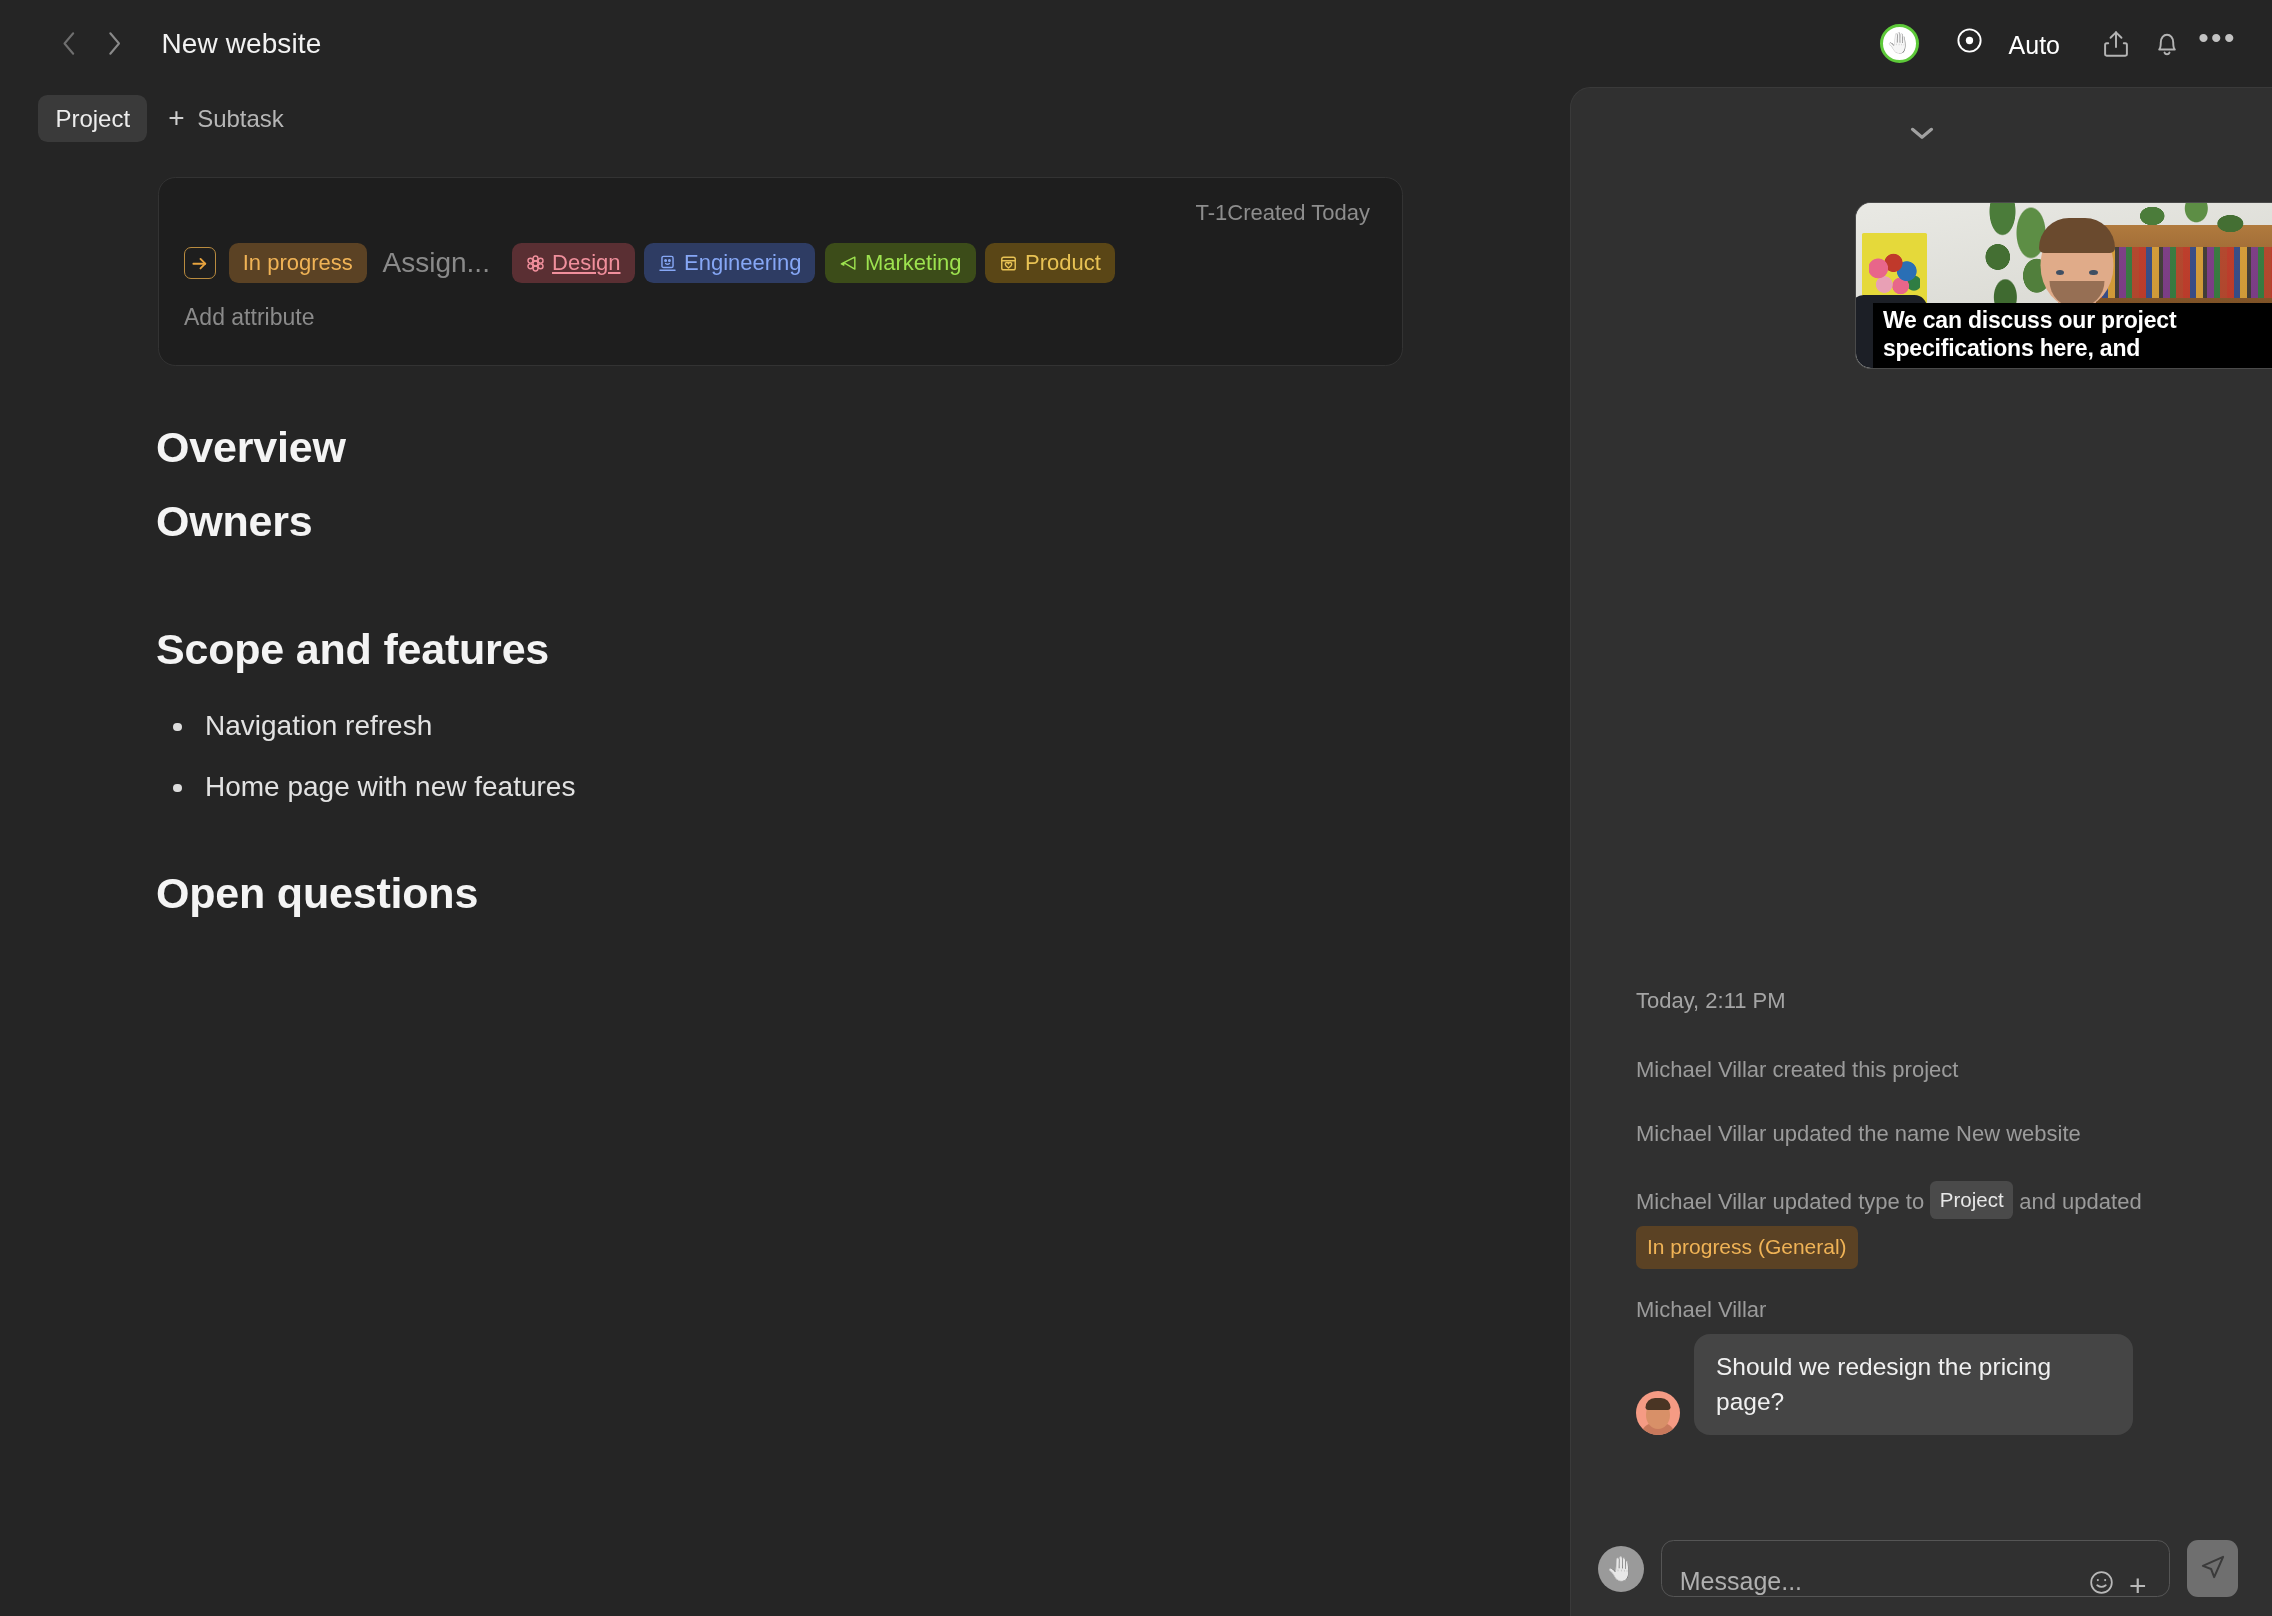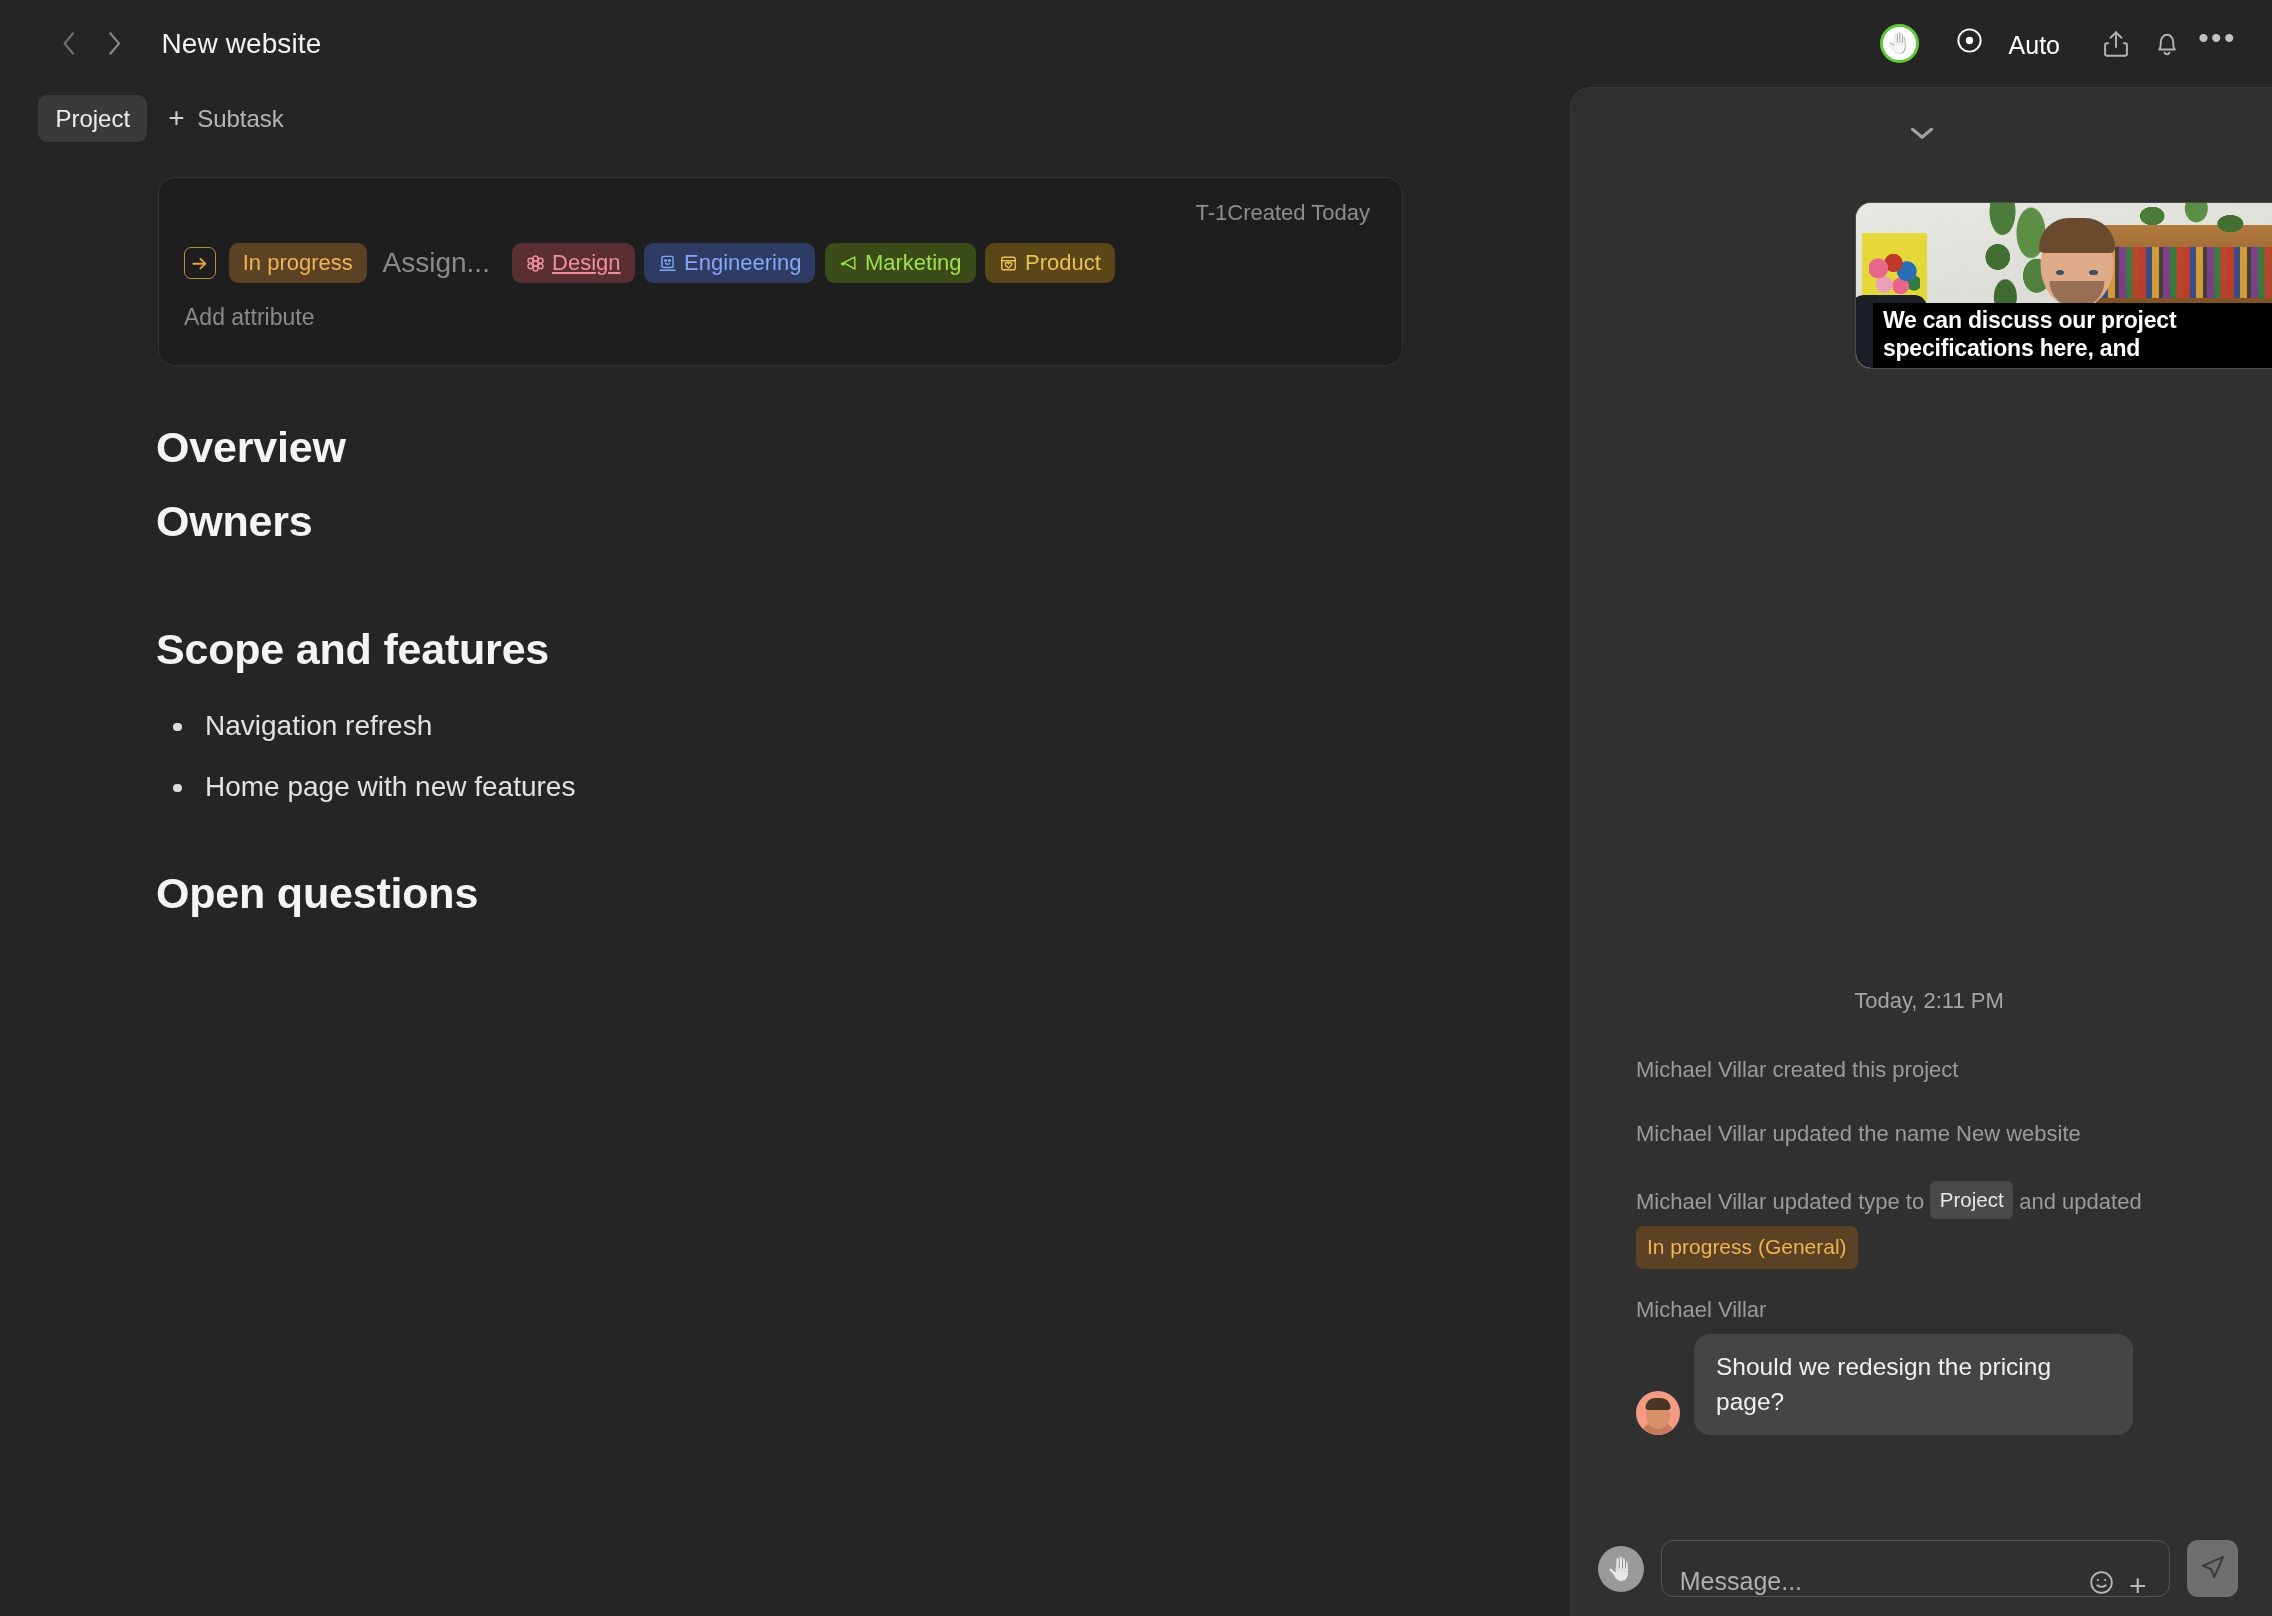--- a/index.html
+++ b/index.html
@@ -223,21 +223,21 @@
     width: 55px; height: 27px; background: rgba(90,62,40,.55); border-radius: 0 0 28px 28px;
   }
   .video-caption {
     position: absolute; left: 17.4px; bottom: 0px; width: 401px;
     background: #000; color: #fff; font-size: 23px; font-weight: 700;
     line-height: 1.18; padding: 4.7px 9.5px 6.3px 9.5px; letter-spacing: -0.2px;
   }
 
   
   .chat-log { position: absolute; top: 900px; left: 0; width: 702px; padding: 0 51px 0 65px; }
-  .chat-time { text-align: center; color: #a5a5a5; font-size: 22px; margin-bottom: 38px; }
+  .chat-time { text-align: left; color: #a5a5a5; font-size: 22px; margin-bottom: 38px; }
   .chat-event { color: #9b9b9b; font-size: 22px; line-height: 1.65; margin-bottom: 28px; }
   .inline-chip {
     display: inline-block; background: #4a4a4a; color: #e8e8e8;
     font-size: 20.5px; padding: 2.4px 9.5px; border-radius: 6.3px; vertical-align: 1.6px;
   }
   .inline-chip-status {
     display: inline-block; background: #5b4224; color: #f0b356;
     font-size: 21px; padding: 4px 11px; border-radius: 7px; margin-top: 6.3px;
   }
   .msg-author { color: #9b9b9b; font-size: 22px; margin-bottom: 11px; }

